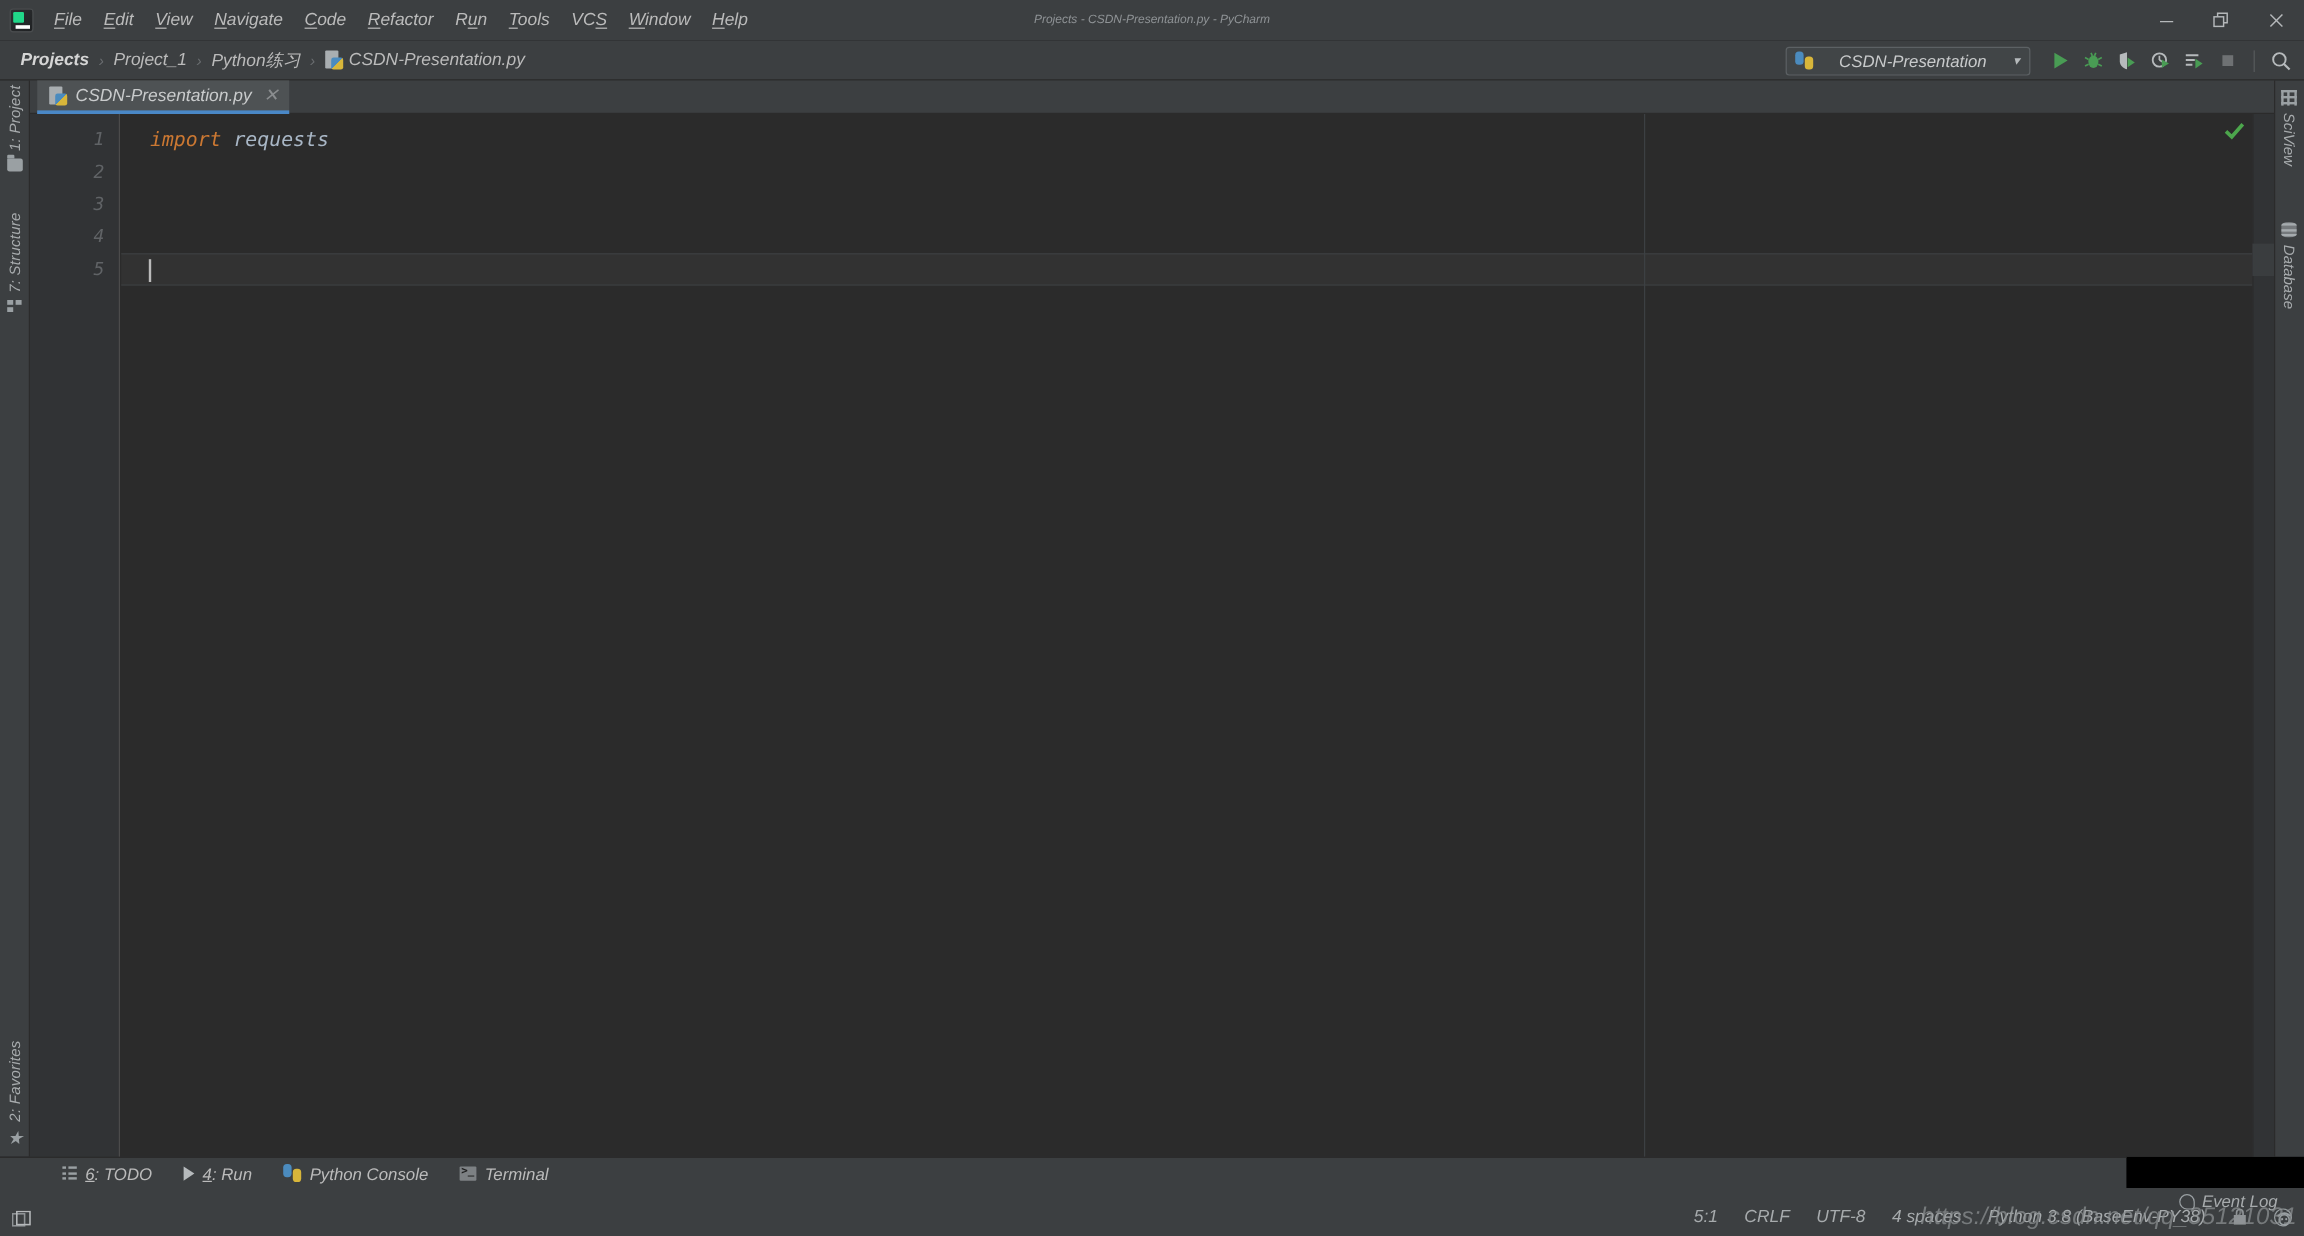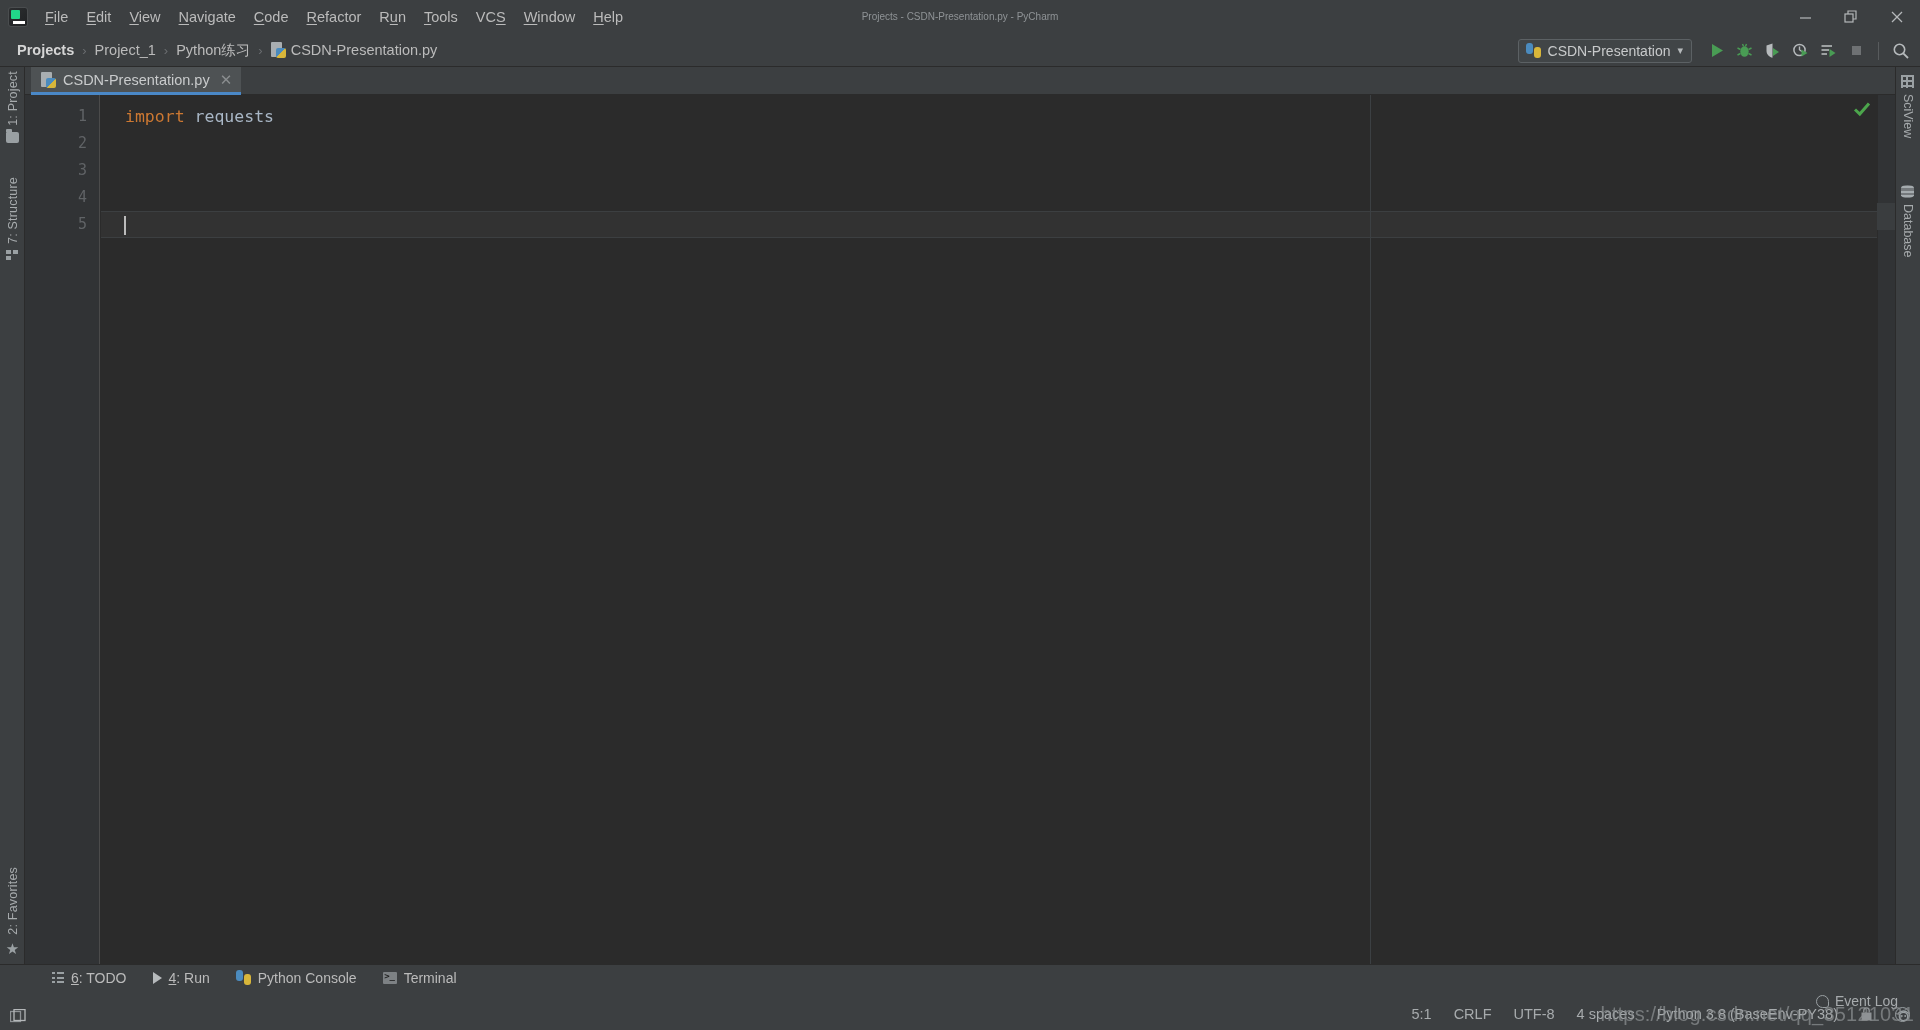--- a/index.html
+++ b/index.html
@@ -4,21 +4,21 @@
 <title>PyCharm</title>
 <style>
   * { margin:0; padding:0; box-sizing:border-box; }
   html, body {
     width:1920px; height:1030px;
     background:#3c3f41;
     font-family:"Liberation Sans", sans-serif;
     overflow:hidden;
     -webkit-font-smoothing:antialiased;
   }
-  #app { position:relative; width:1920px; height:1030px; background:#000000; }
+  #app { position:relative; width:1920px; height:1030px; background:#000000;font-style:italic; }
 
   
   .titlebar {
     position:absolute; top:0; left:0; width:1920px; height:34px;
     background:#3c3f41; display:flex; align-items:center;
   }
   .app-logo {
     width:20px; height:20px; margin-left:8px; margin-right:8px;
     border-radius:3px; position:relative; flex:none;
     background:linear-gradient(135deg,#2d2f31 0%,#1f2123 100%);
@@ -62,21 +62,21 @@
     display:flex; align-items:center; gap:5px;
   }
   .crumb.first { font-weight:bold; color:#d5d5d5; }
   .crumb-sep { color:#6a6d70; font-size:13px; padding:0 3px; }
 
   .toolbar-right {
     position:absolute; right:6px; top:0; height:33px;
     display:flex; align-items:center; gap:1px;
   }
   .runcfg {
-    display:flex; align-items:center; gap:7px;
+    display:flex; align-items:center; gap:22px;
     height:24px; padding:0 8px 0 7px; margin-right:10px;
     border:1px solid #5c6164; border-radius:3px;
     font-size:14px; color:#c8cacb; background:#414547;
   }
   .tbtn {
     width:27px; height:27px; display:flex; align-items:center; justify-content:center;
     border-radius:3px;
   }
   .tb-sep { width:1px; height:18px; background:#585b5d; margin:0 7px; }
 
@@ -222,21 +222,21 @@
   .right-strip {
     position:absolute; right:0; top:0; width:18px; height:100%;
     background:#313335; border-left:1px solid #2b2b2b;
   }
   .curline-marker {
     position:absolute; right:0; width:18px; height:27px; background:#3a3d3f;
   }
 
   
   .bottombar {
-    position:absolute; left:0; bottom:40px; width:1920px; height:26px;
+    position:absolute; left:0; bottom:40px; width:1772px; height:26px;
     background:#3c3f41; border-top:1px solid #2b2b2b;
     display:flex; align-items:center; padding-left:42px; gap:6px;
   }
   .btool {
     display:flex; align-items:center; gap:7px; padding:2px 10px;
     font-size:14px; color:#bbbbbb; white-space:nowrap;
   }
   .btool u { text-decoration:underline; }
   .ico-todo {
     width:12px; height:11px; flex:none;

